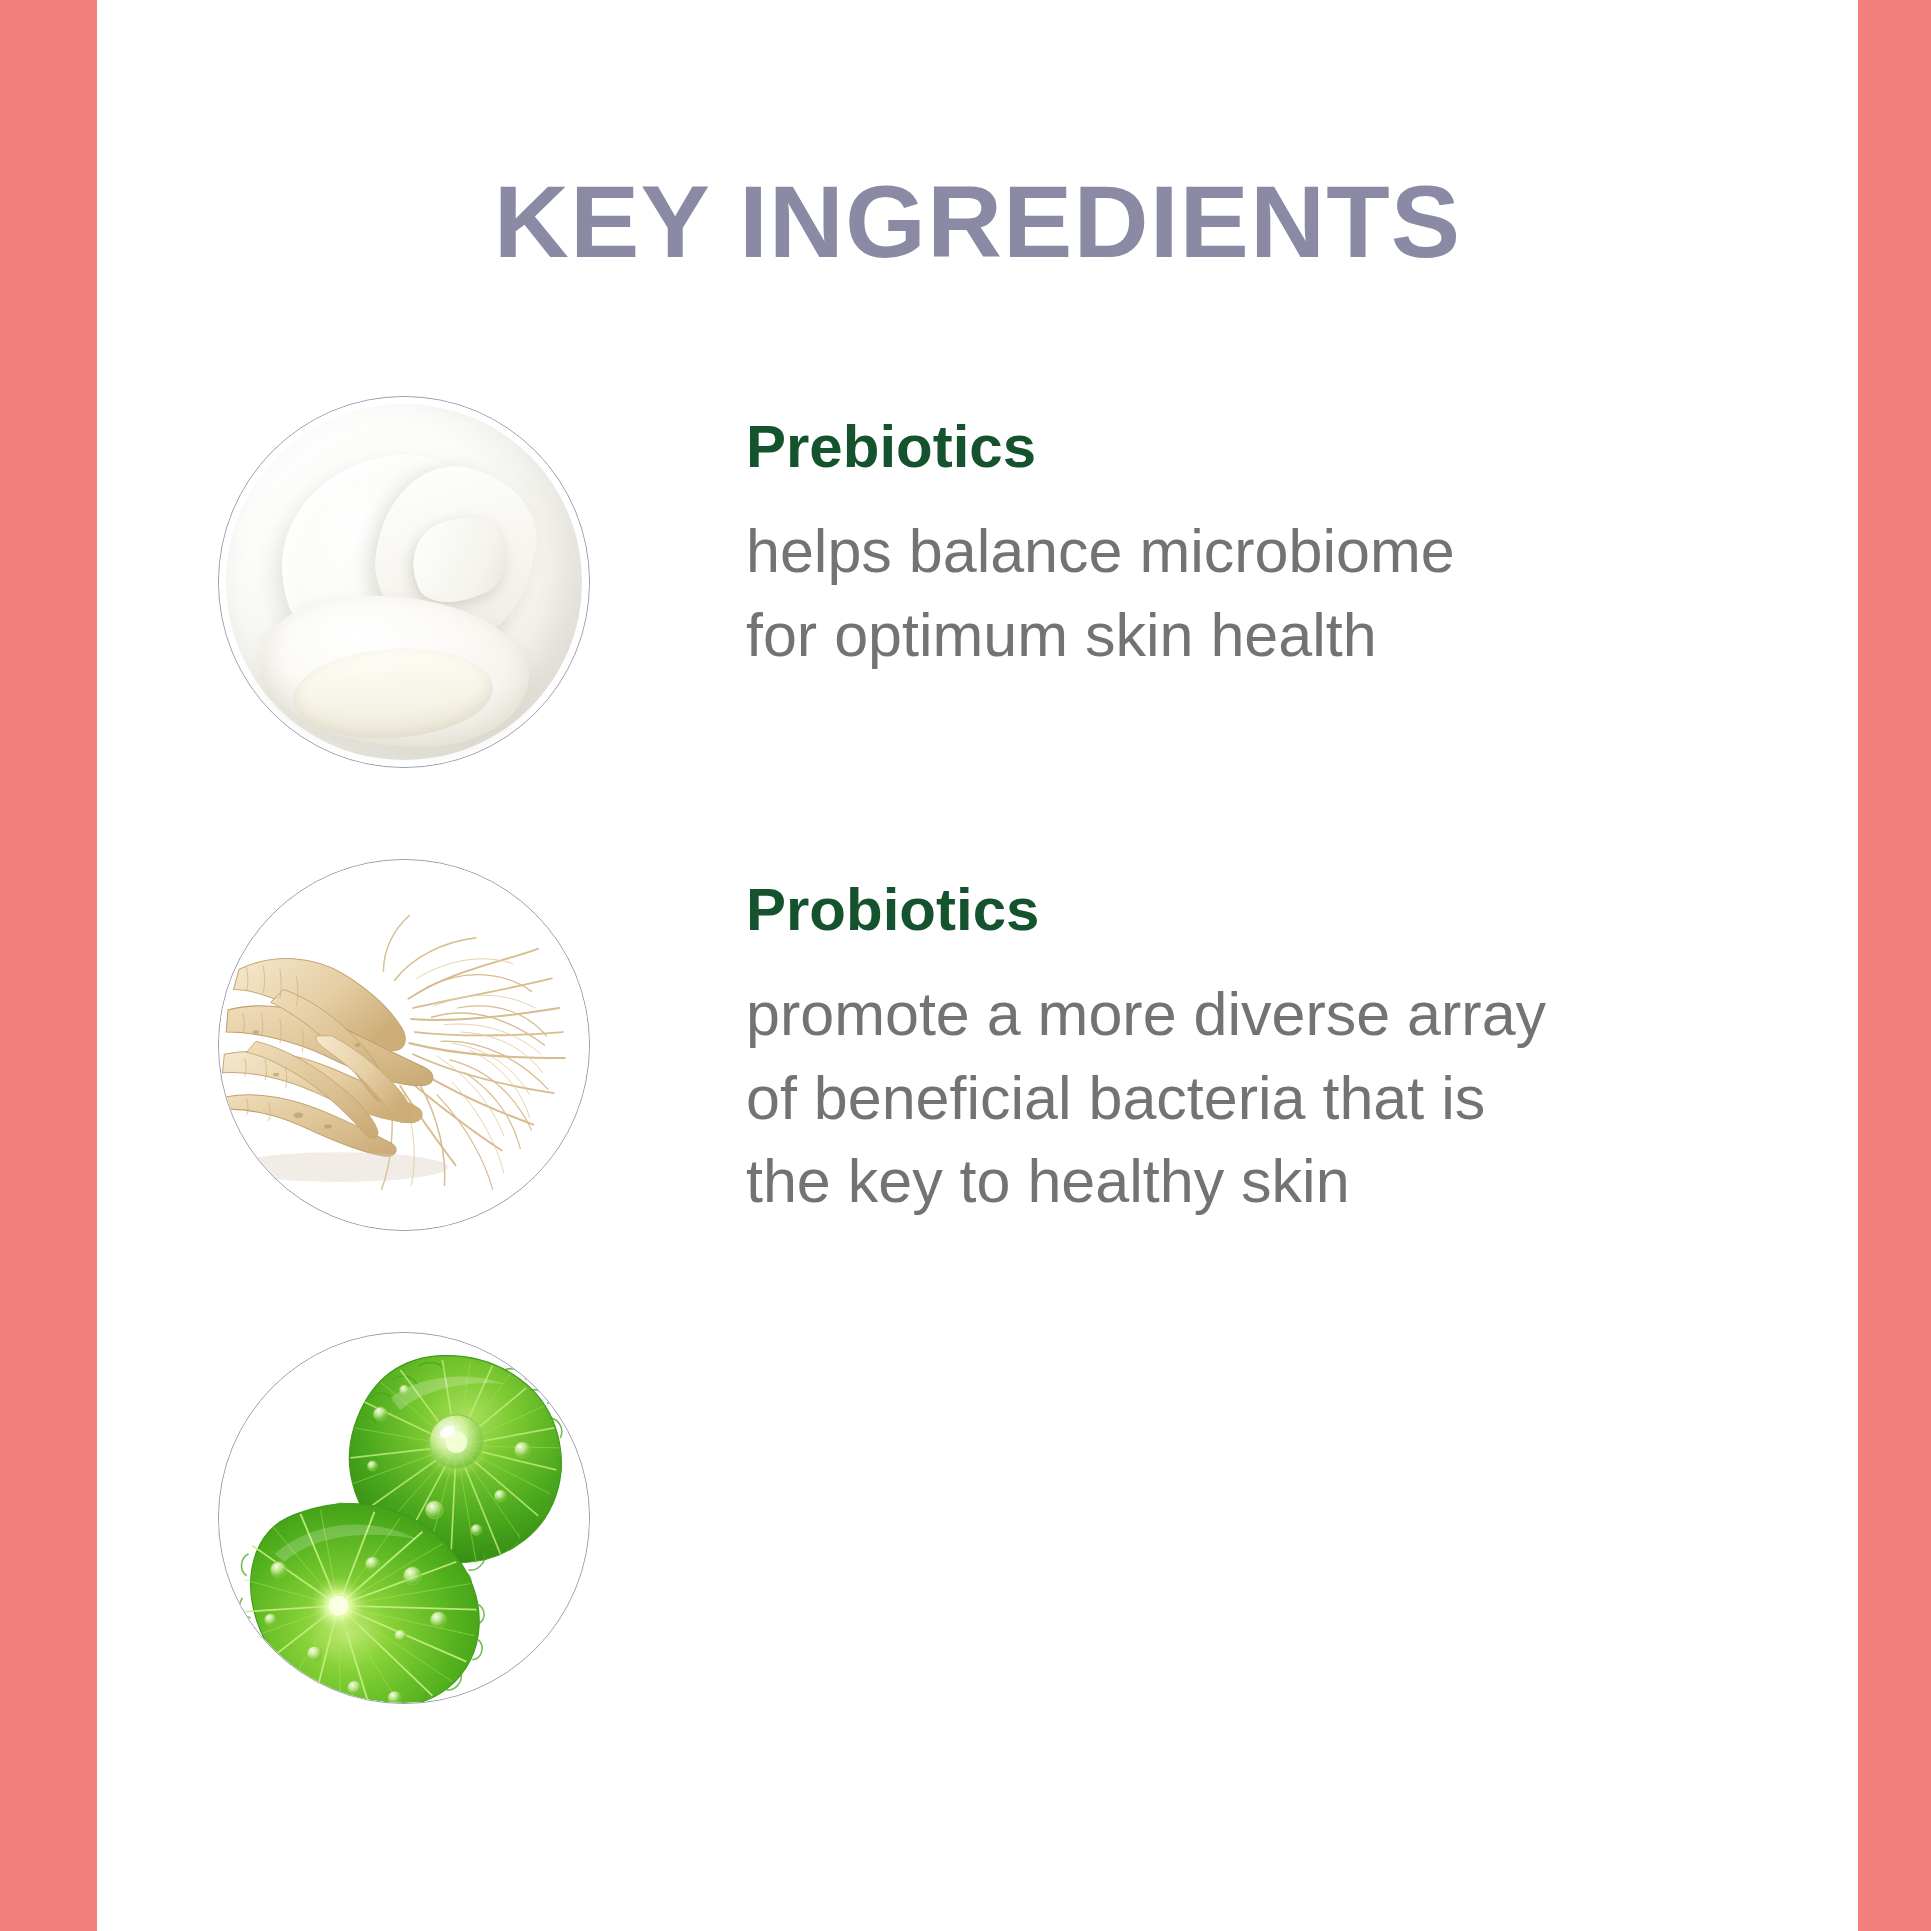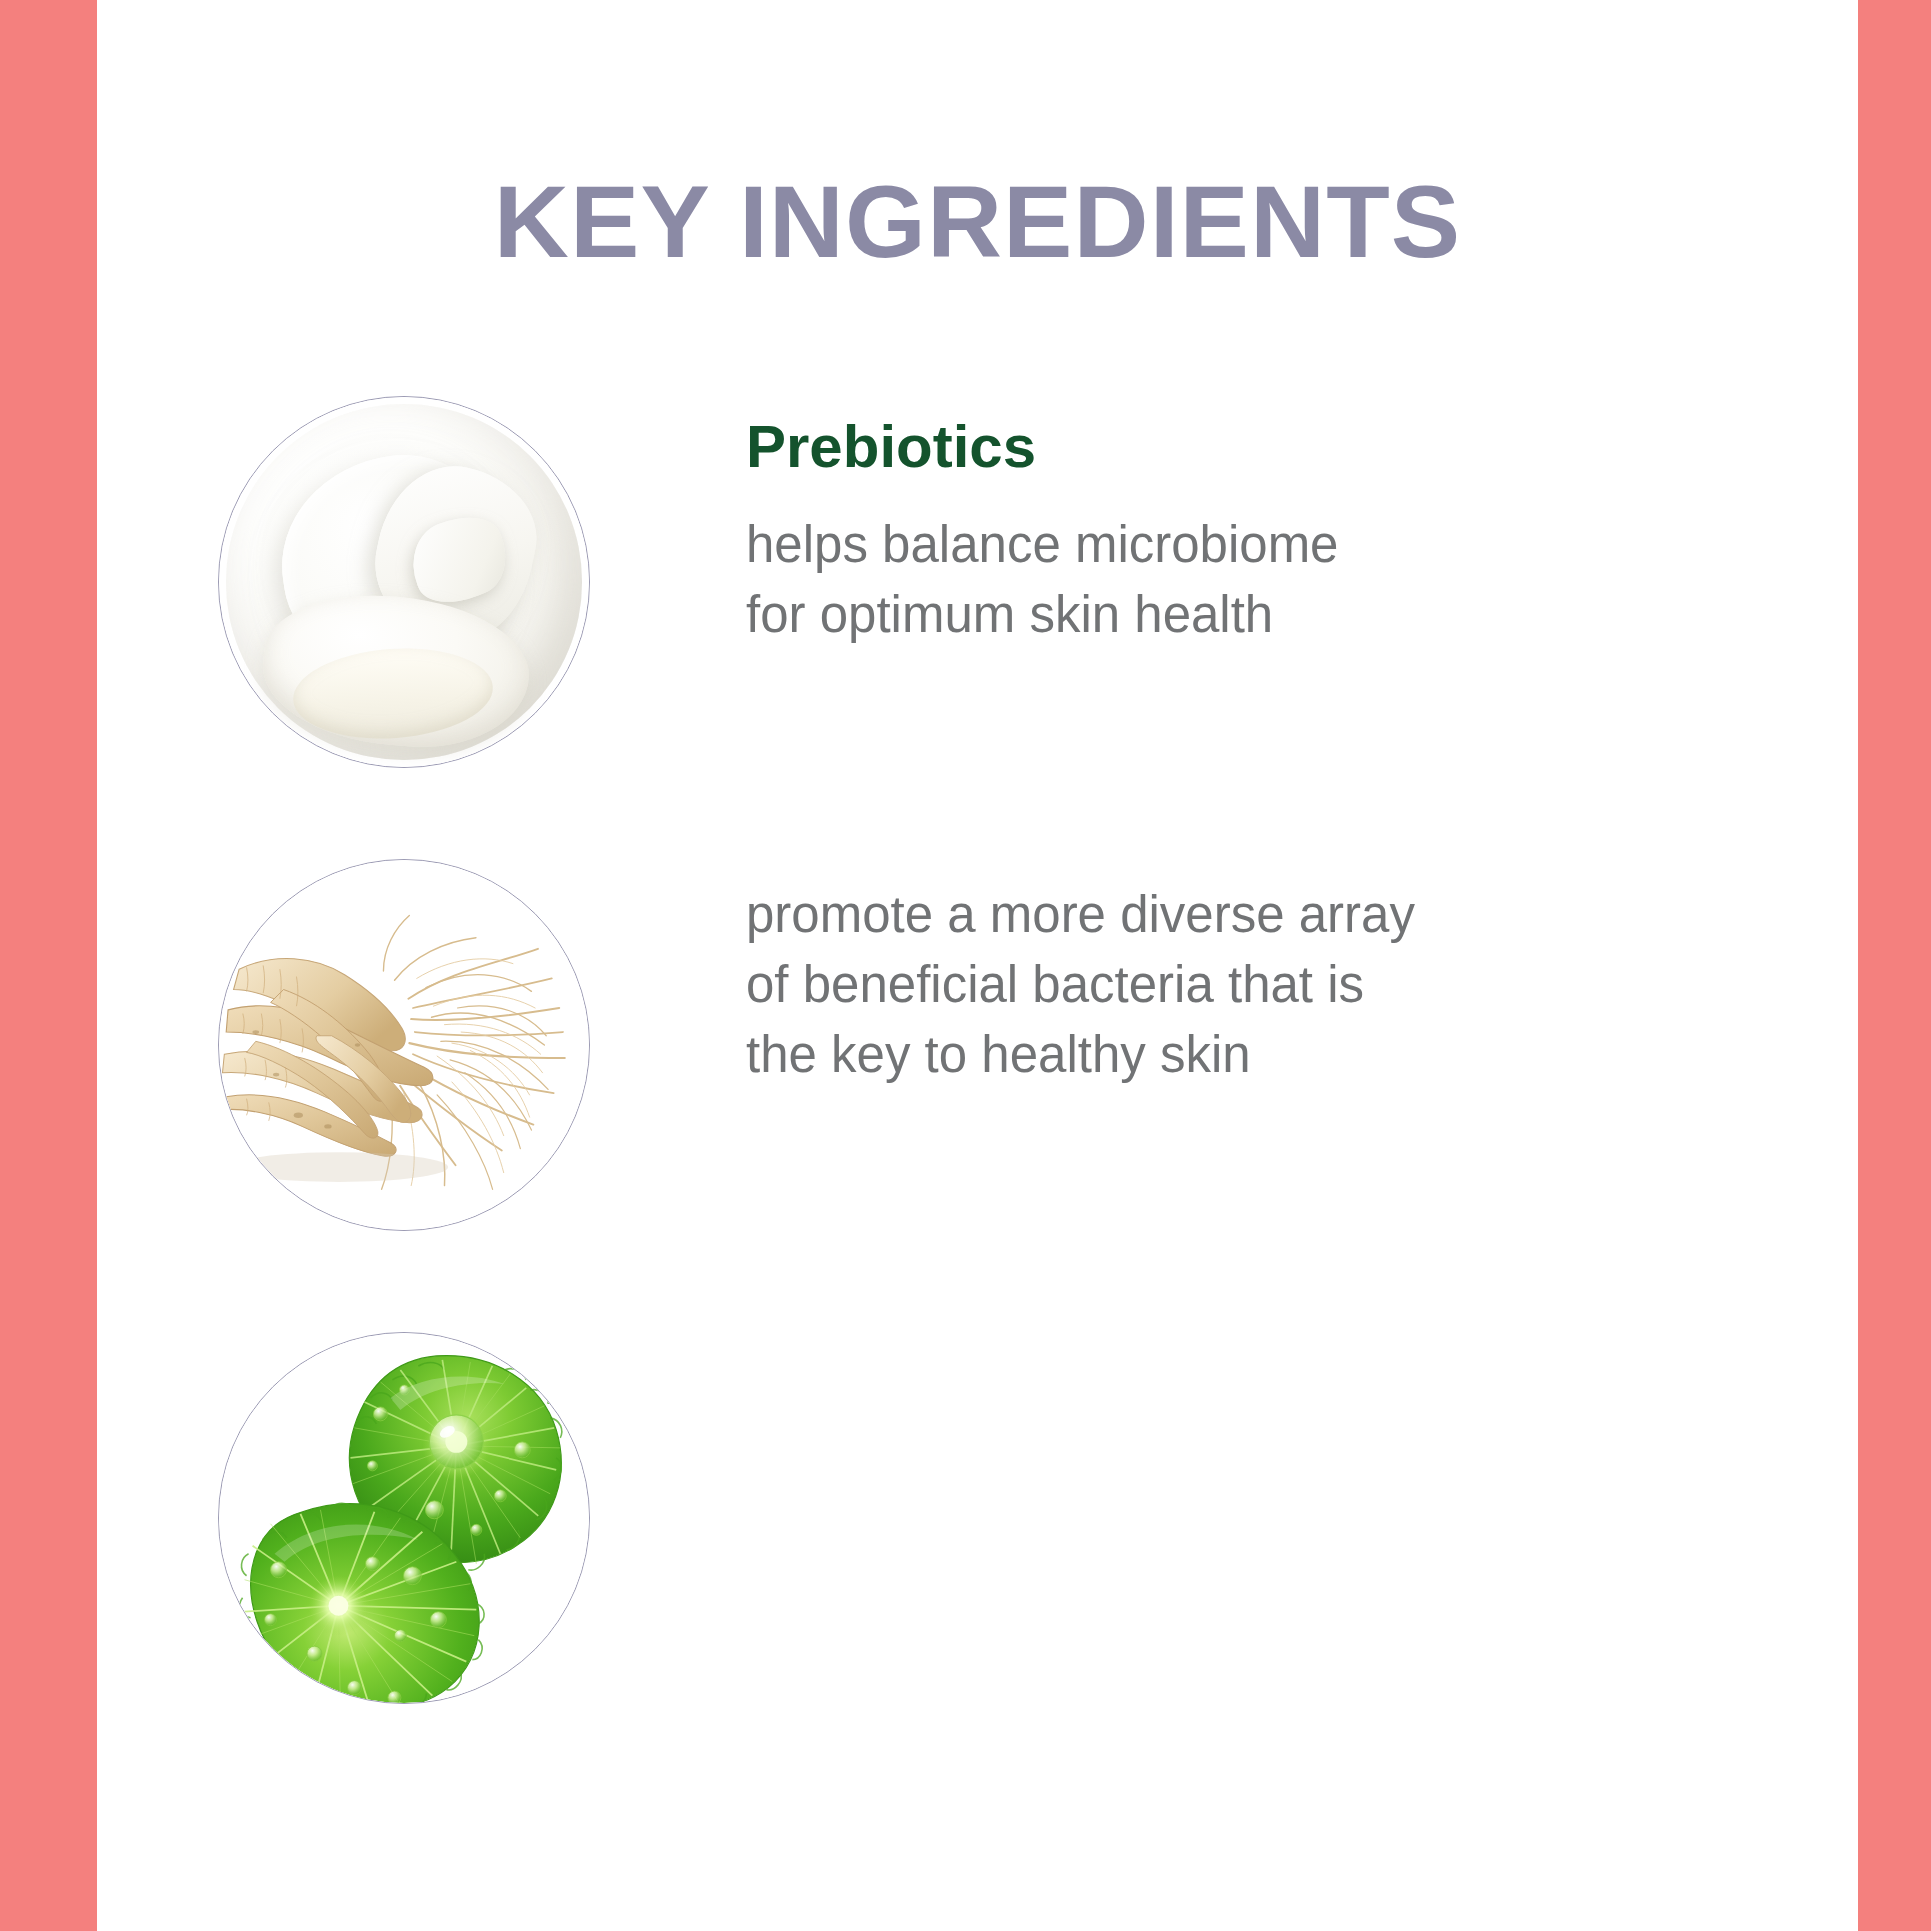--- a/index.html
+++ b/index.html
@@ -60,21 +60,21 @@
     font-weight:700;
     font-size:60px;
     color:#14532d;
     line-height:1.0;
     margin:0 0 33px 0;
     letter-spacing:0px;
   }
   .ing-desc{
     font-family:"Liberation Sans Narrow","Liberation Sans",sans-serif;
     font-weight:400;
-    font-size:51px;
+    font-size:61px;
     color:#717375;
     line-height:1.37;
     margin:0;
     white-space:pre-line;
   }
 
   
   .cream-wrap{position:absolute;inset:0;border-radius:50%;overflow:hidden;background:#ffffff;}
   .cream-blob{
     position:absolute;
@@ -257,20 +257,21 @@
               <ellipse cx="150" cy="200" rx="3" ry="1.8"></ellipse>
               <ellipse cx="40" cy="186" rx="3.6" ry="2"></ellipse>
             </g>
 
             <ellipse cx="130" cy="332" rx="118" ry="16" fill="#d8ccb8" opacity=".35"></ellipse>
           </svg>
         </div>
       </div>
     </div>
     <div class="copy">
+      <div class="ing-title">Probiotics</div>
       <div class="ing-desc">promote a more diverse array
 of beneficial bacteria that is
 the key to healthy skin</div>
     </div>
   </div>
 
   <div class="row" id="row-2">
     <div class="media">
       <div class="circle-frame">
         <div class="cica-wrap">

